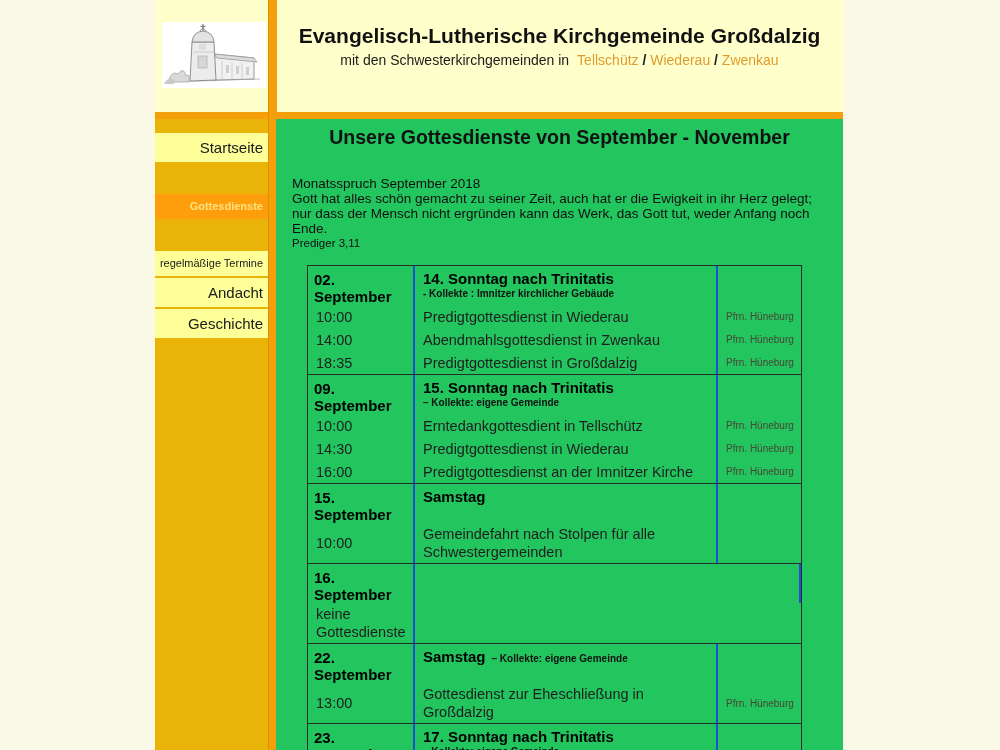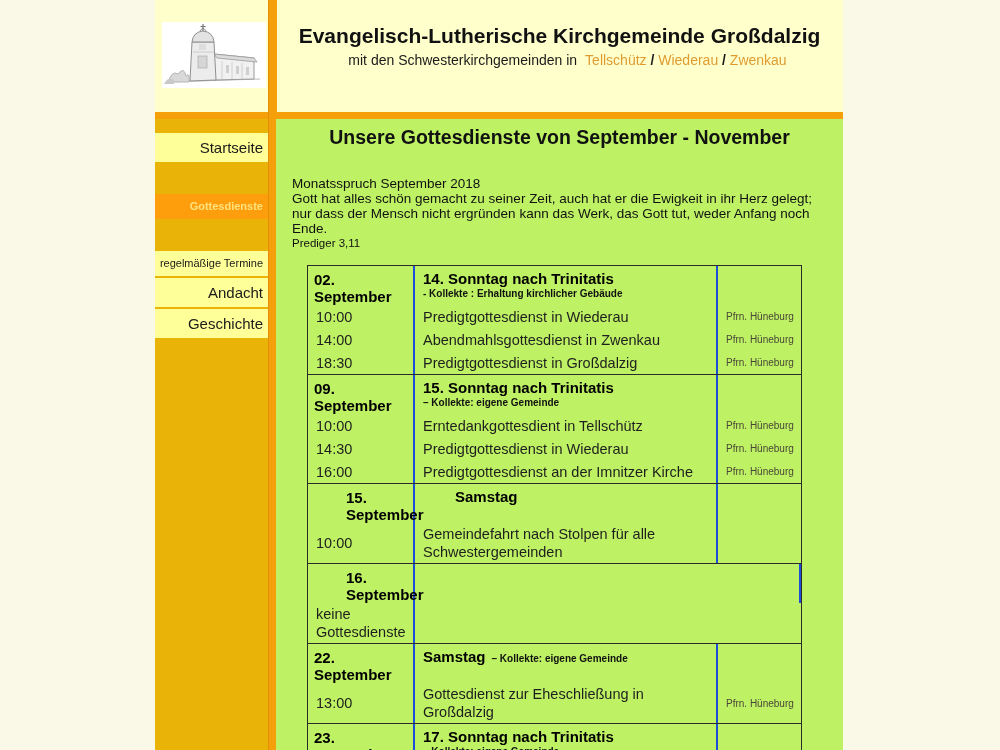--- a/index.html
+++ b/index.html
@@ -7,31 +7,31 @@
     width:1000px;height:750px;position:relative;overflow:hidden;
     background:#faf9e7;
     font-family:"Liberation Sans","DejaVu Sans",sans-serif;
     -webkit-font-smoothing:antialiased;
   }
   
   .header-band{position:absolute;left:155px;top:0;width:688px;height:112px;background:#ffffcc;}
   .hbar{position:absolute;left:155px;top:112px;width:688px;height:7px;background:#f5a00a;}
   .vbar{position:absolute;left:268px;top:0;width:8px;height:750px;background:#f5a00a;border-left:1px solid #e18f06;}
   .sidebar-col{position:absolute;left:155px;top:119px;width:113px;height:631px;background:#eab308;}
-  .main-col{position:absolute;left:276px;top:119px;width:567px;height:631px;background:#bef264;overflow:hidden;}
+  .main-col{position:absolute;left:276px;top:119px;width:567px;height:631px;background:#22c55e;overflow:hidden;}
 
   
   .logo-box{position:absolute;left:162px;top:22px;width:104px;height:66px;background:#ffffff;}
   .logo-box svg{display:block;}
   .site-title{
     position:absolute;left:276px;top:24px;width:567px;text-align:center;
     font-size:21px;font-weight:bold;color:#111;
   }
   .site-subtitle{
-    position:absolute;left:284px;top:52px;width:567px;text-align:center;
+    position:absolute;left:276px;top:52px;width:567px;text-align:center;
     font-size:14px;color:#1a1a1a;
   }
   .town-link{color:#df9b30;text-decoration:none;cursor:pointer;}
   .site-subtitle .sep{color:#1a1a1a;font-weight:bold;}
   .site-subtitle .first-gap{display:inline-block;width:8px;}
 
   
   .nav{position:absolute;left:0;top:14px;width:113px;}
   .nav-item{
     background:#ffff99;margin-bottom:2px;text-align:right;padding-right:5px;
@@ -56,21 +56,21 @@
     border:1px solid #2b2b2b;box-sizing:border-box;
   }
   .block{
     display:grid;grid-template-columns:107px 303px 83px;
     border-bottom:1px solid #2b2b2b;
   }
   .block:last-child{border-bottom:none;}
   .bcell{box-sizing:border-box;}
   .c1,.c2{border-right:2px solid #1d4ed8;}
   .hdr-two{min-height:35px;}
-  .hdr-one{min-height:30px;margin-left:32px;}
+  .hdr-one{min-height:30px;}
   .hdr-inline{min-height:26px;}
   .date{padding:5px 0 0 6px;font-size:15px;font-weight:bold;color:#000;}
   .hdr.c2{padding:4px 0 0 8px;}
   .title{font-size:15px;font-weight:bold;color:#000;line-height:17px;}
   .subtitle{font-size:10px;font-weight:bold;color:#111;line-height:11px;}
   .subtitle-inline{font-size:10px;font-weight:bold;color:#111;margin-left:6px;}
   .svc{display:flex;align-items:center;min-height:23px;}
   .svc.c1{padding-left:8px;font-size:14.5px;color:#1e1e1e;}
   .svc.c2{padding:2px 4px 2px 8px;font-size:14.5px;color:#1e1e1e;line-height:18px;}
   .svc.c3{padding-left:8px;font-size:10px;color:#4a4638;}
@@ -129,33 +129,33 @@
   <div class="motto">
     <div class="motto-title">Monatsspruch September 2018</div>
     <div class="motto-text">Gott hat alles schön gemacht zu seiner Zeit, auch hat er die Ewigkeit in ihr Herz gelegt; nur dass der Mensch nicht ergründen kann das Werk, das Gott tut, weder Anfang noch Ende.</div>
     <div class="motto-source">Prediger 3,11</div>
   </div>
   <div class="sched">
       <div class="block">
         <div class="bcell c1 hdr hdr-two">
           <div class="date">02. September</div>
         </div>
-        <div class="bcell c2 hdr hdr-two"><span class="title">14. Sonntag nach Trinitatis</span><div class="subtitle">- Kollekte : Erhaltung kirchlicher Gebäude</div></div>
+        <div class="bcell c2 hdr hdr-two"><span class="title">14. Sonntag nach Trinitatis</span><div class="subtitle">- Kollekte : Imnitzer kirchlicher Gebäude</div></div>
         <div class="bcell c3 hdr hdr-two"></div>
         <div class="bcell c1 svc">10:00</div>
         <div class="bcell c2 svc">
           <span>Predigtgottesdienst in Wiederau</span>
         </div>
         <div class="bcell c3 svc">Pfrn. Hüneburg</div>
         <div class="bcell c1 svc">14:00</div>
         <div class="bcell c2 svc">
           <span>Abendmahlsgottesdienst in Zwenkau</span>
         </div>
         <div class="bcell c3 svc">Pfrn. Hüneburg</div>
-        <div class="bcell c1 svc">18:30</div>
+        <div class="bcell c1 svc">18:35</div>
         <div class="bcell c2 svc">
           <span>Predigtgottesdienst in Großdalzig</span>
         </div>
         <div class="bcell c3 svc">Pfrn. Hüneburg</div>
       </div>
       <div class="block">
         <div class="bcell c1 hdr hdr-two">
           <div class="date">09. September</div>
         </div>
         <div class="bcell c2 hdr hdr-two"><span class="title">15. Sonntag nach Trinitatis</span><div class="subtitle">– Kollekte: eigene Gemeinde</div></div>

